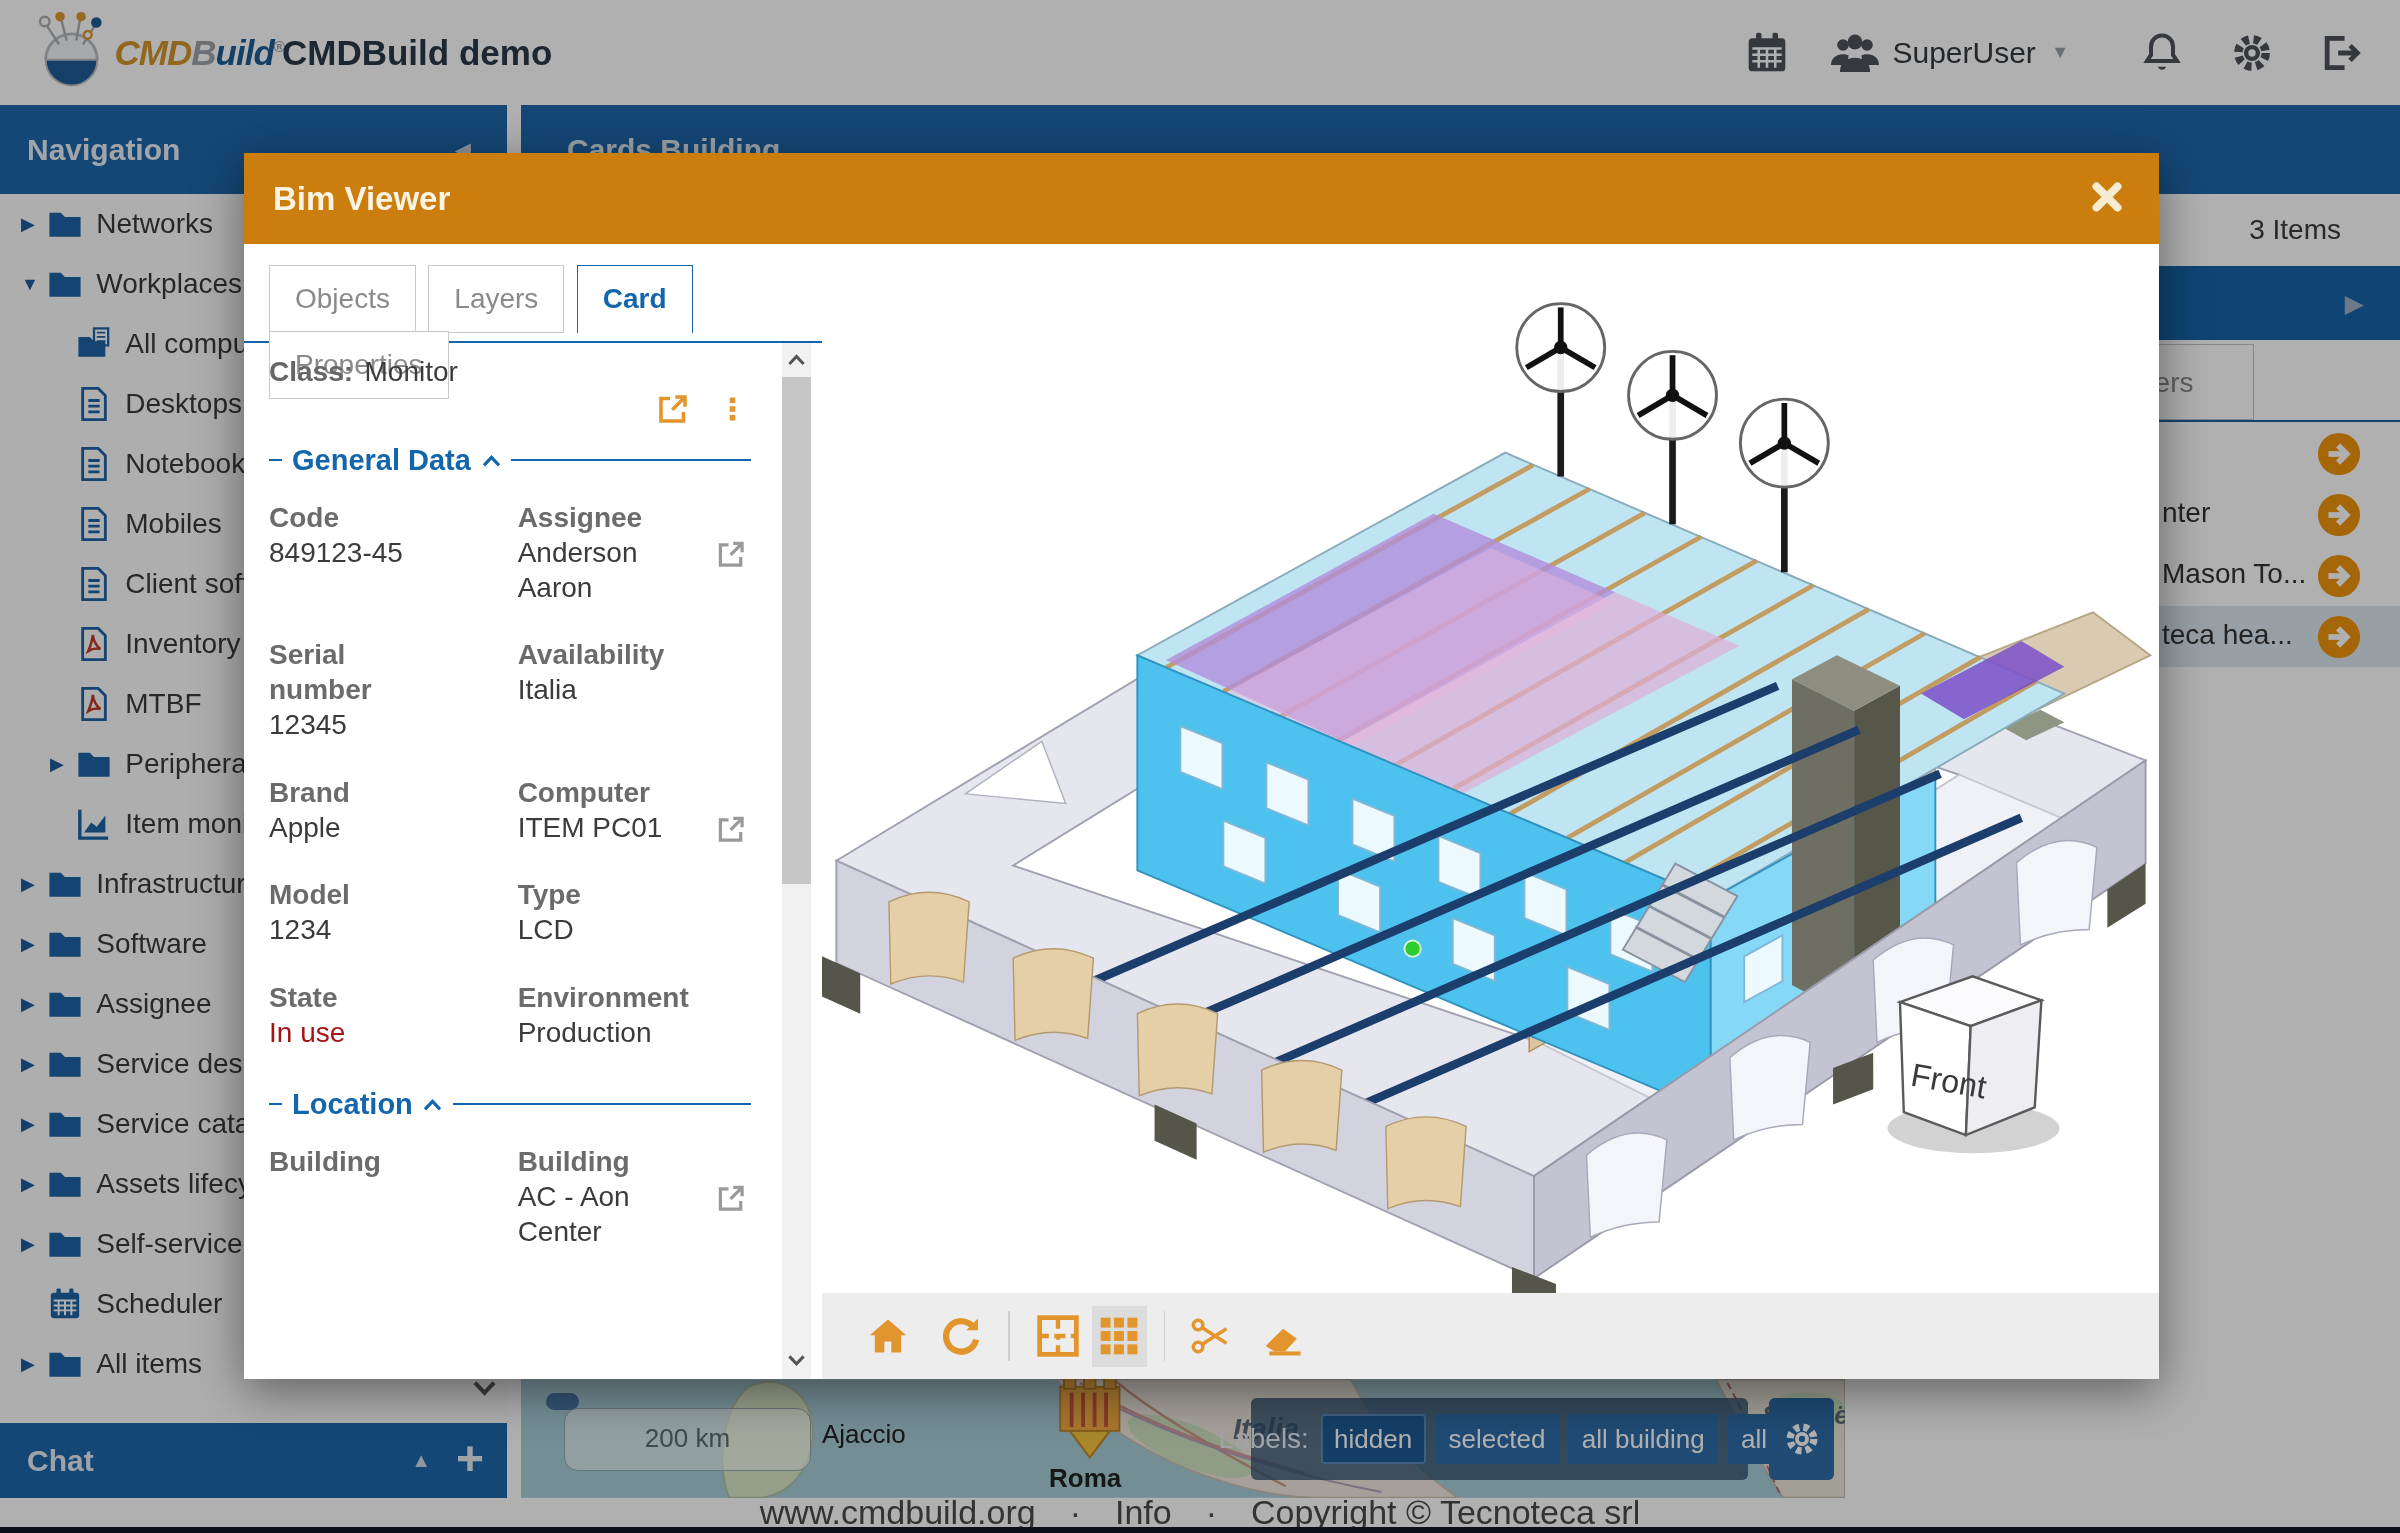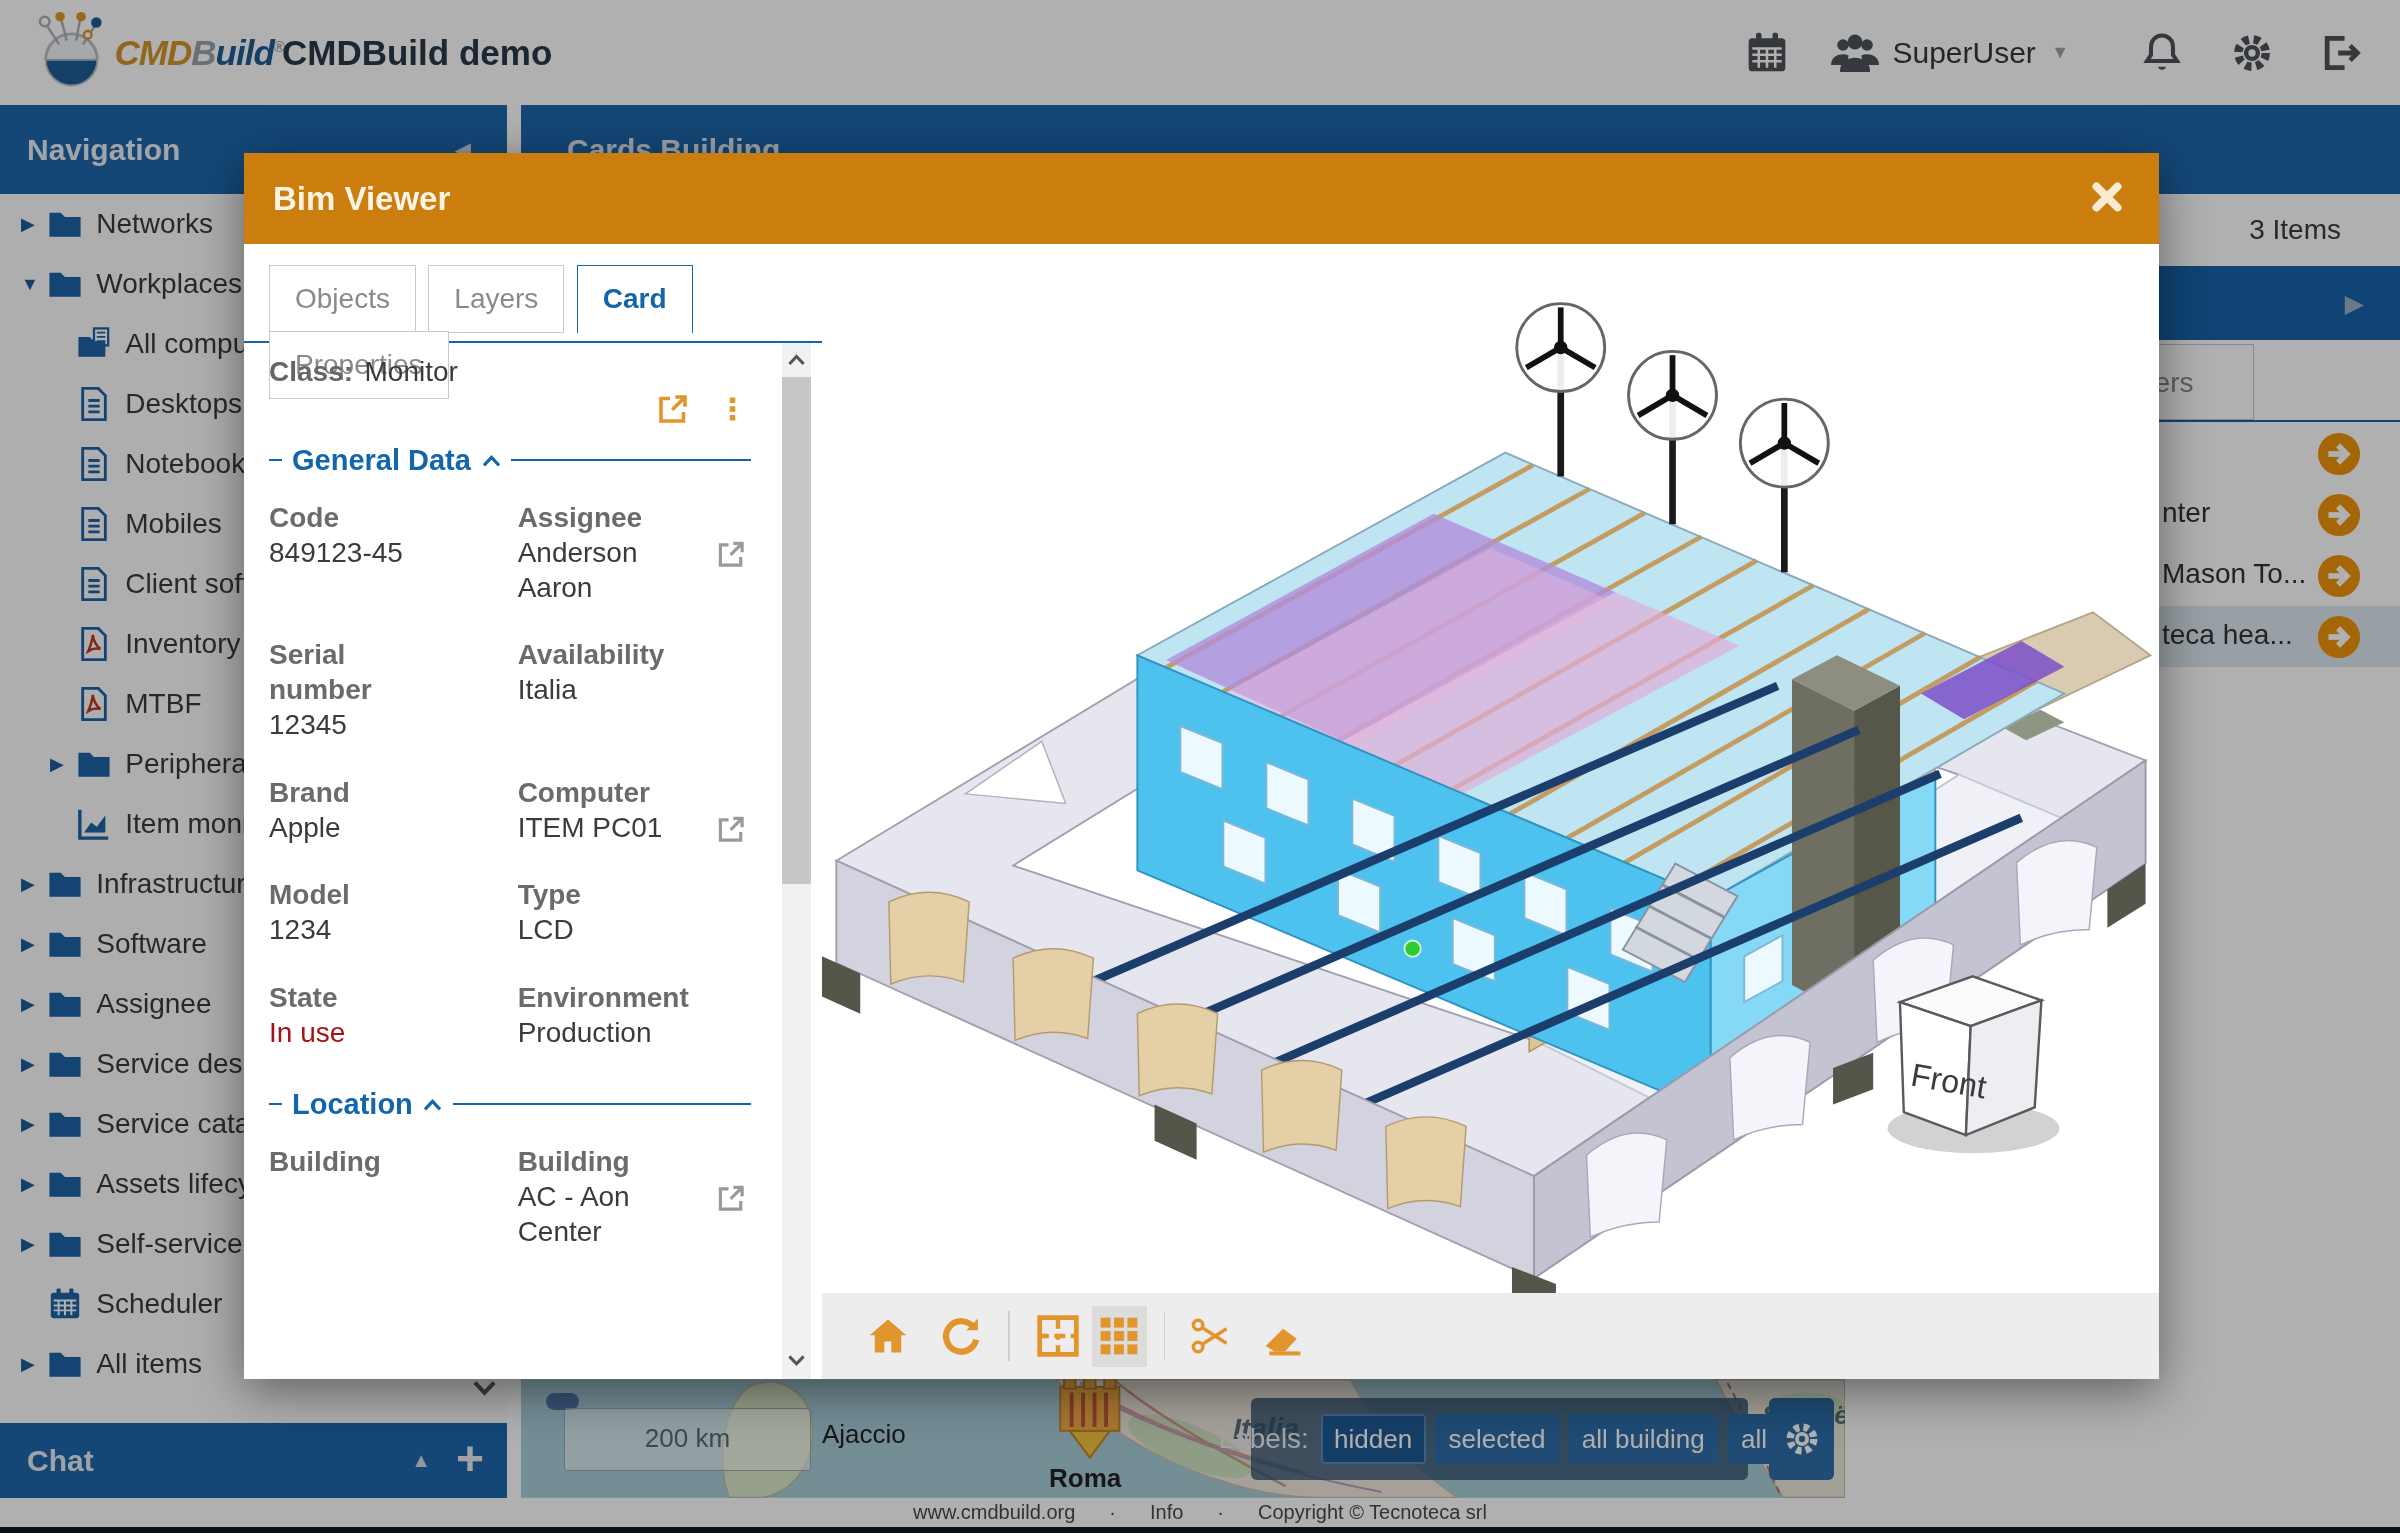--- a/index.html
+++ b/index.html
@@ -53,32 +53,32 @@
   .b-row { position:relative; height:61px; cursor:pointer; }
   .b-row.sel { background:#dce8f0; }
   .b-label { position:absolute; left:1641px; top:13.4px; font-size:28px; color:#333; white-space:nowrap; }
   .b-arrow { position:absolute; left:1795px; top:7.6px; width:46px; height:46px; border:none; background:none; cursor:pointer; }
   .b-arrow svg { width:46px; height:46px; }
 
   
   .map { position:absolute; left:0; top:1274px; width:1324px; height:119px; overflow:hidden; }
   .map-bg { position:absolute; left:0; top:0; }
   .map-pill { position:absolute; left:25px; top:14.3px; width:32.5px; height:16.3px; background:#4d79a8; border-radius:8.6px; }
-  .scale-box { position:absolute; left:43px; top:29px; width:247px; height:63px; background:rgba(255,255,255,.5); border:1.9px solid #98a8b0; border-radius:3px; font-size:26px; color:#5c6a74; text-align:center; line-height:59px; }
+  .scale-box { position:absolute; left:43px; top:29px; width:247px; height:63px; background:rgba(255,255,255,.5); border:1.9px solid #98a8b0; border-radius:14px; font-size:26px; color:#5c6a74; text-align:center; line-height:59px; }
   .map-city { position:absolute; font-size:26px; color:#222; }
   .map-country { position:absolute; font-size:29px; font-weight:bold; font-style:italic; color:#5d6d7a; }
   .labels-bar { position:absolute; left:730px; top:19px; width:497px; height:82px; background:rgba(47,79,110,.78); border-radius:5.7px; display:flex; align-items:center; padding:0 13.4px; gap:8px;justify-content:center; }
   .labels-caption { font-size:28px; color:#e8eef4; margin-right:3.8px; }
   .map-btn { background:#2d6da8; border:none; color:#fff; font-size:26px; padding:9.6px 13.4px; border-radius:3.8px; cursor:pointer; font-family:inherit; white-space:nowrap; }
   .map-btn.active { background:#1f5a95; box-shadow:inset 0 0 0 1.9px #5c8cbf; }
   .map-gear-btn { position:absolute; left:1248px; top:19px; width:65px; height:82px; background:#2d6da8; border:none; border-radius:5.7px; cursor:pointer; color:#fff; display:flex; align-items:center; justify-content:center; }
   .map-gear-btn svg { width:38px; height:38px; }
 
   
-  .app-footer { position:absolute; left:0; top:1498px; width:2400px; height:29px; background:#fff; display:flex; align-items:center; justify-content:center; gap:34px; font-size:20px; color:#4a4a4a; }
+  .app-footer { position:absolute; left:0; top:1498px; width:2400px; height:29px; background:#fff; display:flex; align-items:center; justify-content:center; gap:34px; font-size:34px; color:#4a4a4a; }
   .footer-link { cursor:pointer; }
   .bottom-strip { position:absolute; left:0; top:1527px; width:2400px; height:6.7px; background:#0c1018; }
 
   
   .overlay { position:absolute; left:0; top:0; width:2400px; height:1527px; background:rgba(0,0,0,.31); z-index:10; }
 
   
   .modal { position:absolute; left:244px; top:153px; width:1915px; height:1226px; background:#fff; z-index:20; box-shadow:0 11.5px 46px rgba(0,0,0,.45); }
   .modal-head { position:relative; height:91px; background:#cb7d0d; }
   .modal-title { position:absolute; left:29px; line-height:91px; font-size:33px; font-weight:600; color:#fbf4e4; }

